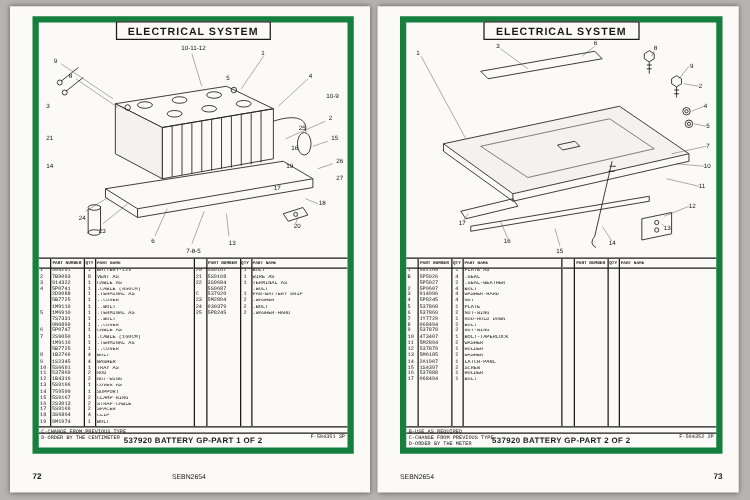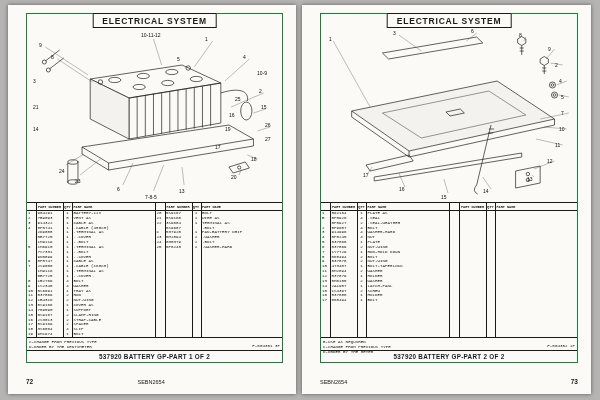--- a/index.html
+++ b/index.html
@@ -2,21 +2,21 @@
 <html><head>
 <meta charset="utf-8">
 <style>
   *{margin:0;padding:0;box-sizing:border-box}
   html,body{width:600px;height:400px;overflow:hidden}
   body{background:#a8a8a6;font-family:"Liberation Sans",sans-serif;color:#1a1a1a}
   .viewer{position:relative;width:600px;height:400px;background:#b5b4b2;overflow:hidden}
   .page{position:absolute;top:5px;height:389px;background:#fbfaf6;box-shadow:0 0 4px rgba(0,0,0,.5)}
   .page-left{left:8px;width:288px}
   .page-right{left:302px;width:289px}
-  .frame{position:absolute;left:18px;right:13px;top:8px;bottom:31px;border:1px solid #15803d}
+  .frame{position:absolute;left:18px;right:13px;top:8px;bottom:31px;border:5px solid #15803d}
   .titlebox{position:absolute;top:-1px;left:50%;transform:translateX(-50%);border:1px solid #1a1a1a;background:#fbfaf6;font-size:8.5px;font-weight:bold;letter-spacing:.8px;padding:1.5px 9px;white-space:nowrap;z-index:2}
   .drawing{position:absolute;left:2px;right:2px;top:13px;height:174px}
   .drawing svg{width:100%;height:100%;display:block}
   .callouts{position:absolute;left:0;top:0;right:0;bottom:0}
   .callout{position:absolute;font-size:5px;line-height:1;color:#111}
   .parts-table{position:absolute;left:0;right:0;top:188px;height:136px;border-top:1px solid #1a1a1a;border-bottom:1px solid #1a1a1a;display:flex;font-family:"Liberation Mono",monospace}
   .tgroup{width:50%;position:relative;display:flex;flex-direction:column;overflow:hidden}
   .tgroup+.tgroup{border-left:1px solid #1a1a1a}
   .vline{position:absolute;top:0;bottom:0;width:1px;background:#1a1a1a}
   .v1{left:9px}.v2{left:36px}.v3{left:45px}

